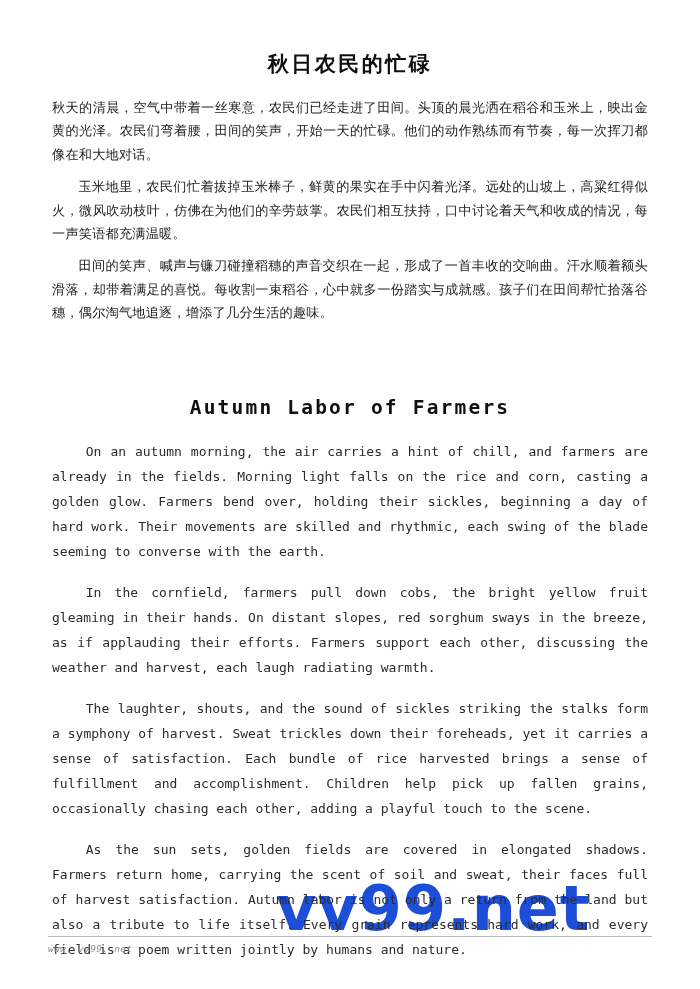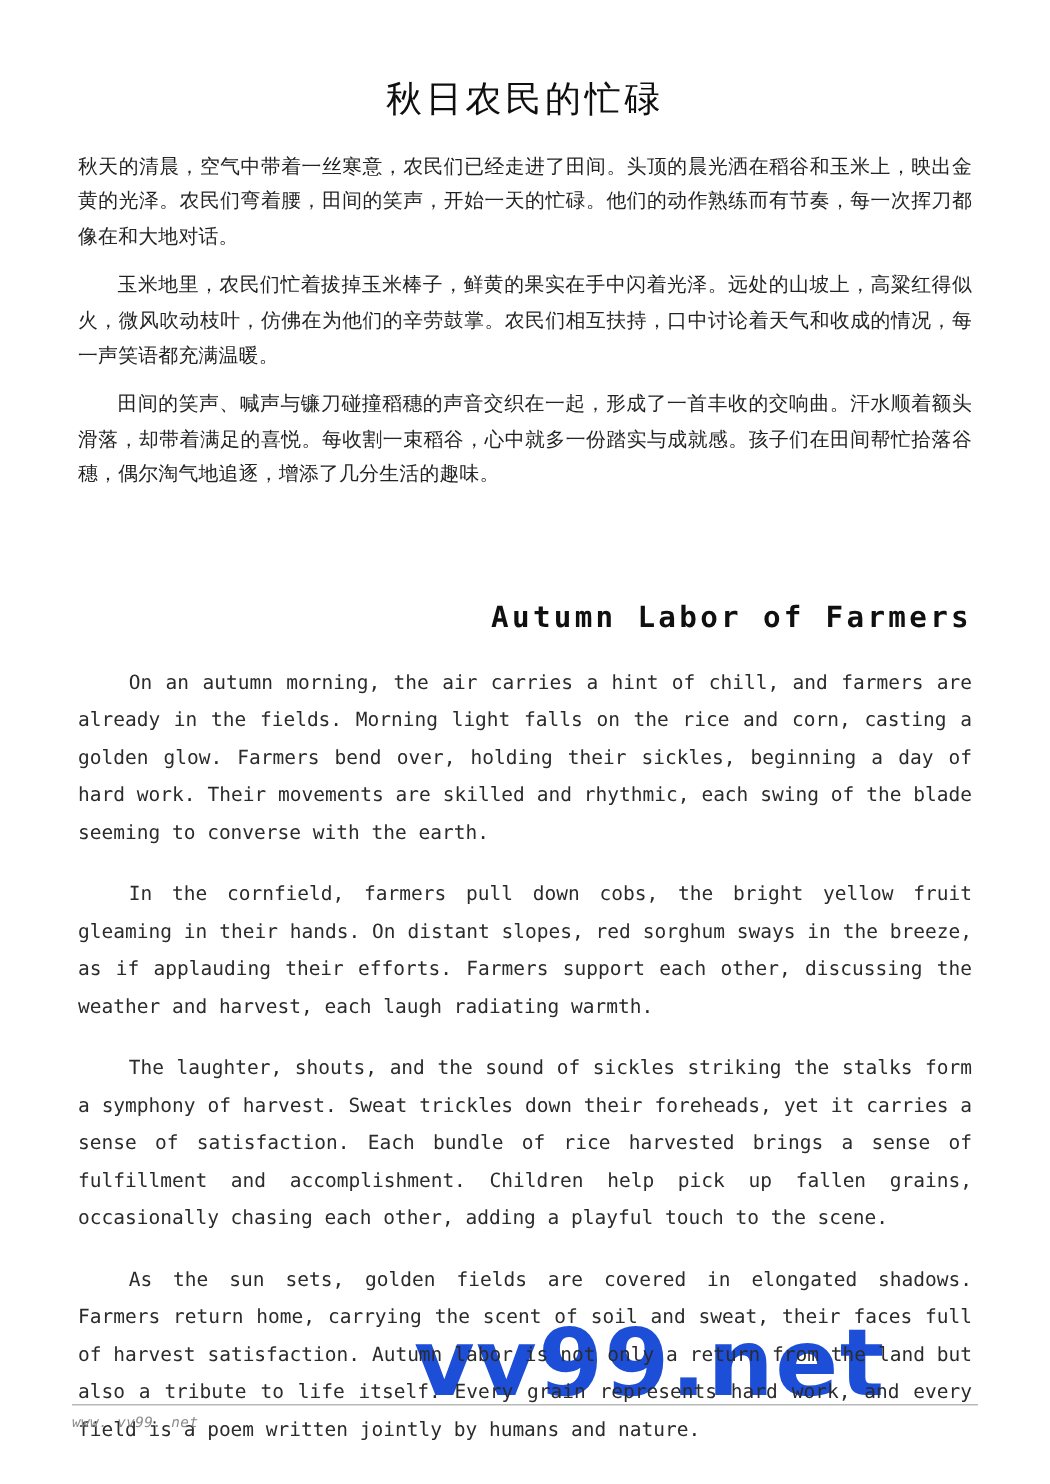--- a/index.html
+++ b/index.html
@@ -47,22 +47,22 @@
     top: 0;
     width: 596px;
     z-index: 2;
   }
 
   .cn-title {
     margin: 0;
     padding-top: 50px;
     text-align: center;
     font-family: "DejaVu Serif", "Liberation Serif", serif;
-    font-weight: normal;
-    font-size: 24px;
+    font-weight: bold;
+    font-size: 21px;
     letter-spacing: 2.5px;
     color: #0f0f0f;
   }
 
   .cn-body {
     margin: 0;
     padding-top: 18px;
   }
 
   .cn-p {
@@ -73,21 +73,21 @@
     text-align: justify;
     text-justify: inter-ideograph;
     color: #232323;
     letter-spacing: 0.2px;
   }
   .cn-p.indent { text-indent: 2em; }
 
   .en-title {
     margin: 0;
     padding-top: 62px;
-    text-align: right;
+    text-align: center;
     font-family: "DejaVu Sans Mono", "Liberation Mono", monospace;
     font-weight: bold;
     font-size: 19.5px;
     letter-spacing: 2.2px;
     color: #101010;
   }
 
   .en-body {
     padding-top: 20px;
   }

